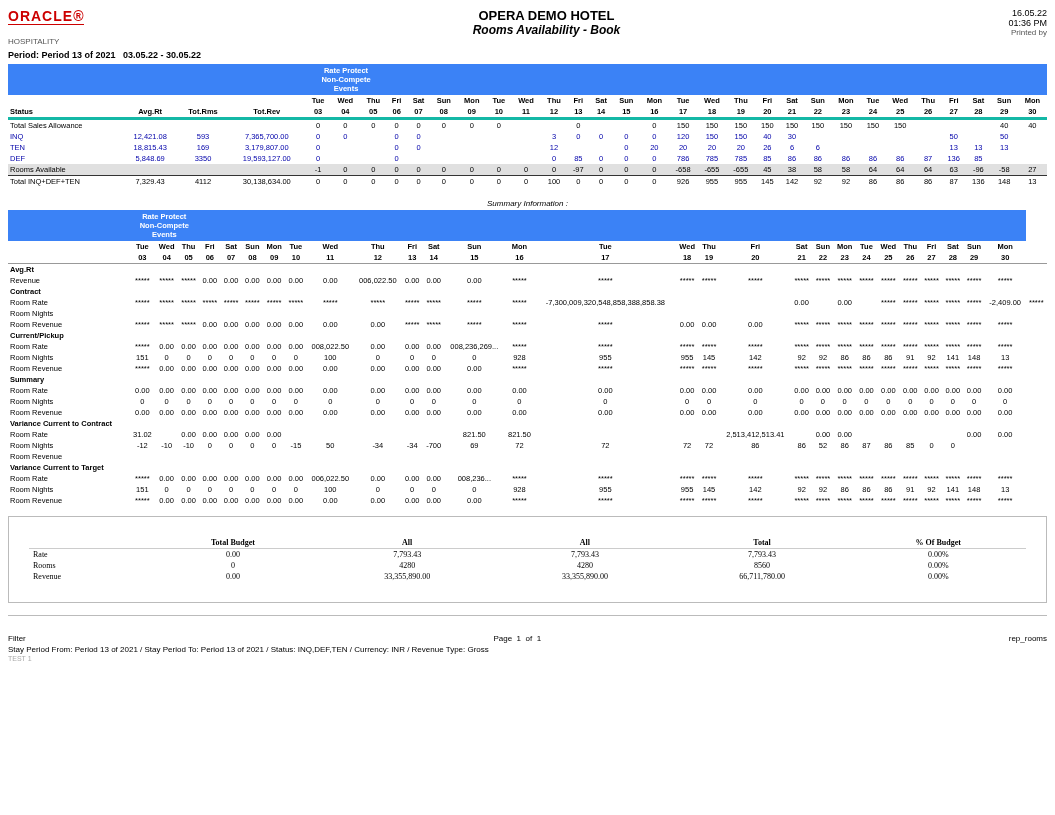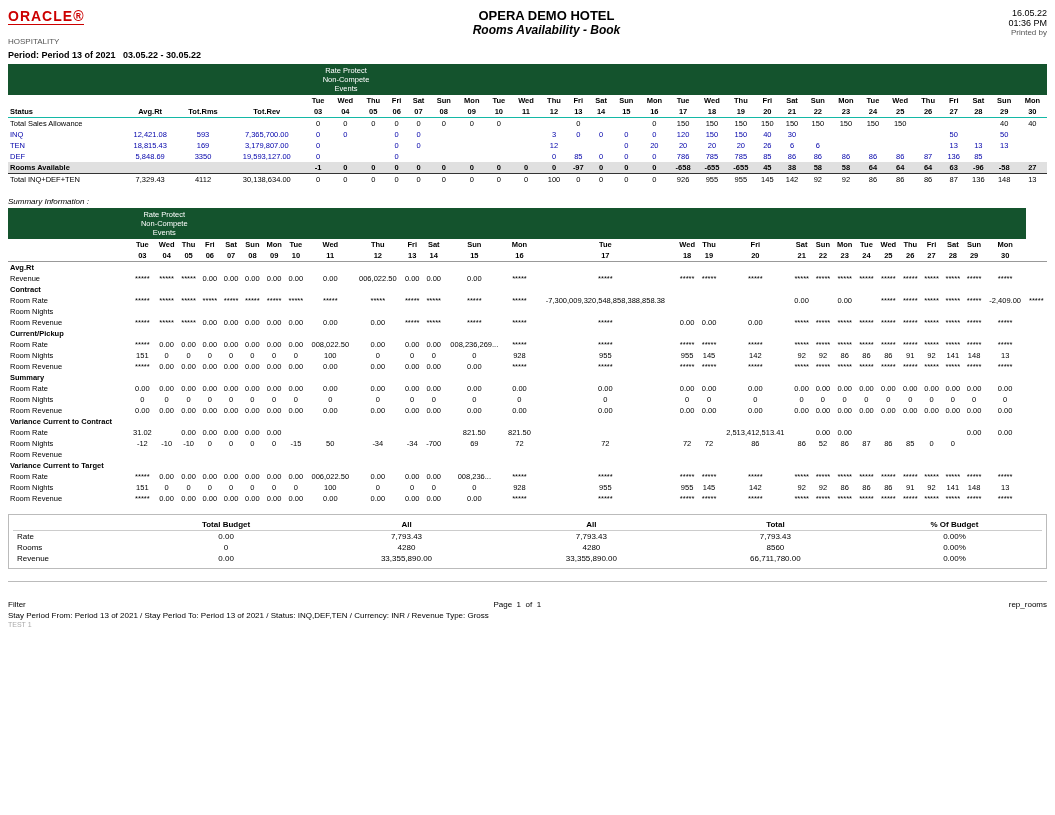--- a/index.html
+++ b/index.html
@@ -71,50 +71,52 @@
     .main-table th, .main-table td {
       padding: 1px 2px;
       text-align: center;
       border: none;
     }
     .main-table td:first-child,
     .main-table th:first-child {
       text-align: left;
     }
     .gray-header-row td, .gray-header-row th {
-      background: #14532d;
+      background: #3b82f6;
       color: #fff;
-      font-weight: normal;
+      font-weight: bold;
       padding: 2px 2px;
     }
     .total-sales-row td {
       font-size: 7.5px;
     }
     .inq-row td { color: #00a; font-size: 7.5px; }
     .ten-row td { color: #00a; font-size: 7.5px; }
     .def-row td { color: #00a; font-size: 7.5px; margin-left: 17px; }
     .rooms-avail-row td {
-      font-weight: bold;
+      font-weight: normal;
       font-size: 7.5px;
       margin-left: 20px;
     }
     .total-row td {
       font-size: 7.5px;
       border-top: 1px solid #333;
     }
     .section-divider { height: 8px; }
     .summary-label {
       font-size: 8px;
       font-style: italic;
       margin: 4px 0 2px 0;
+      text-align: center;
     }
     .bottom-summary {
       margin-top: 8px;
       border: 1px solid #ccc;
-      padding: 4px;
+      padding: 20px;
+      font-family: Liberation Serif, serif;
     }
     .bottom-summary table {
       width: 100%;
       font-size: 8px;
       border-collapse: collapse;
     }
     .bottom-summary td {
       padding: 1px 4px;
       text-align: center;
     }
@@ -188,21 +190,21 @@
         <td>Mon</td>
       <td>Tue</td>
         <td>Wed</td>
         <td>Thu</td>
       <td>Fri</td>
         <td>Sat</td>
         <td>Sun</td>
         <td>Mon</td>
     </tr>
 
-    <tr style="font-weight:bold;font-size:7.5px;border-bottom:1px solid #14b8a6;">
+    <tr style="font-weight:bold;font-size:7.5px;border-bottom:3px solid #14b8a6;">
       <td style="font-weight:bold;">Status</td>
       <td style="font-weight:bold;">Avg.Rt</td>
       <td style="font-weight:bold;">Tot.Rms</td>
       <td style="font-weight:bold;">Tot.Rev</td>
       <td>03</td>
         <td>04</td>
         <td>05</td>
       <td>06</td>
         <td>07</td>
         <td>08</td>

